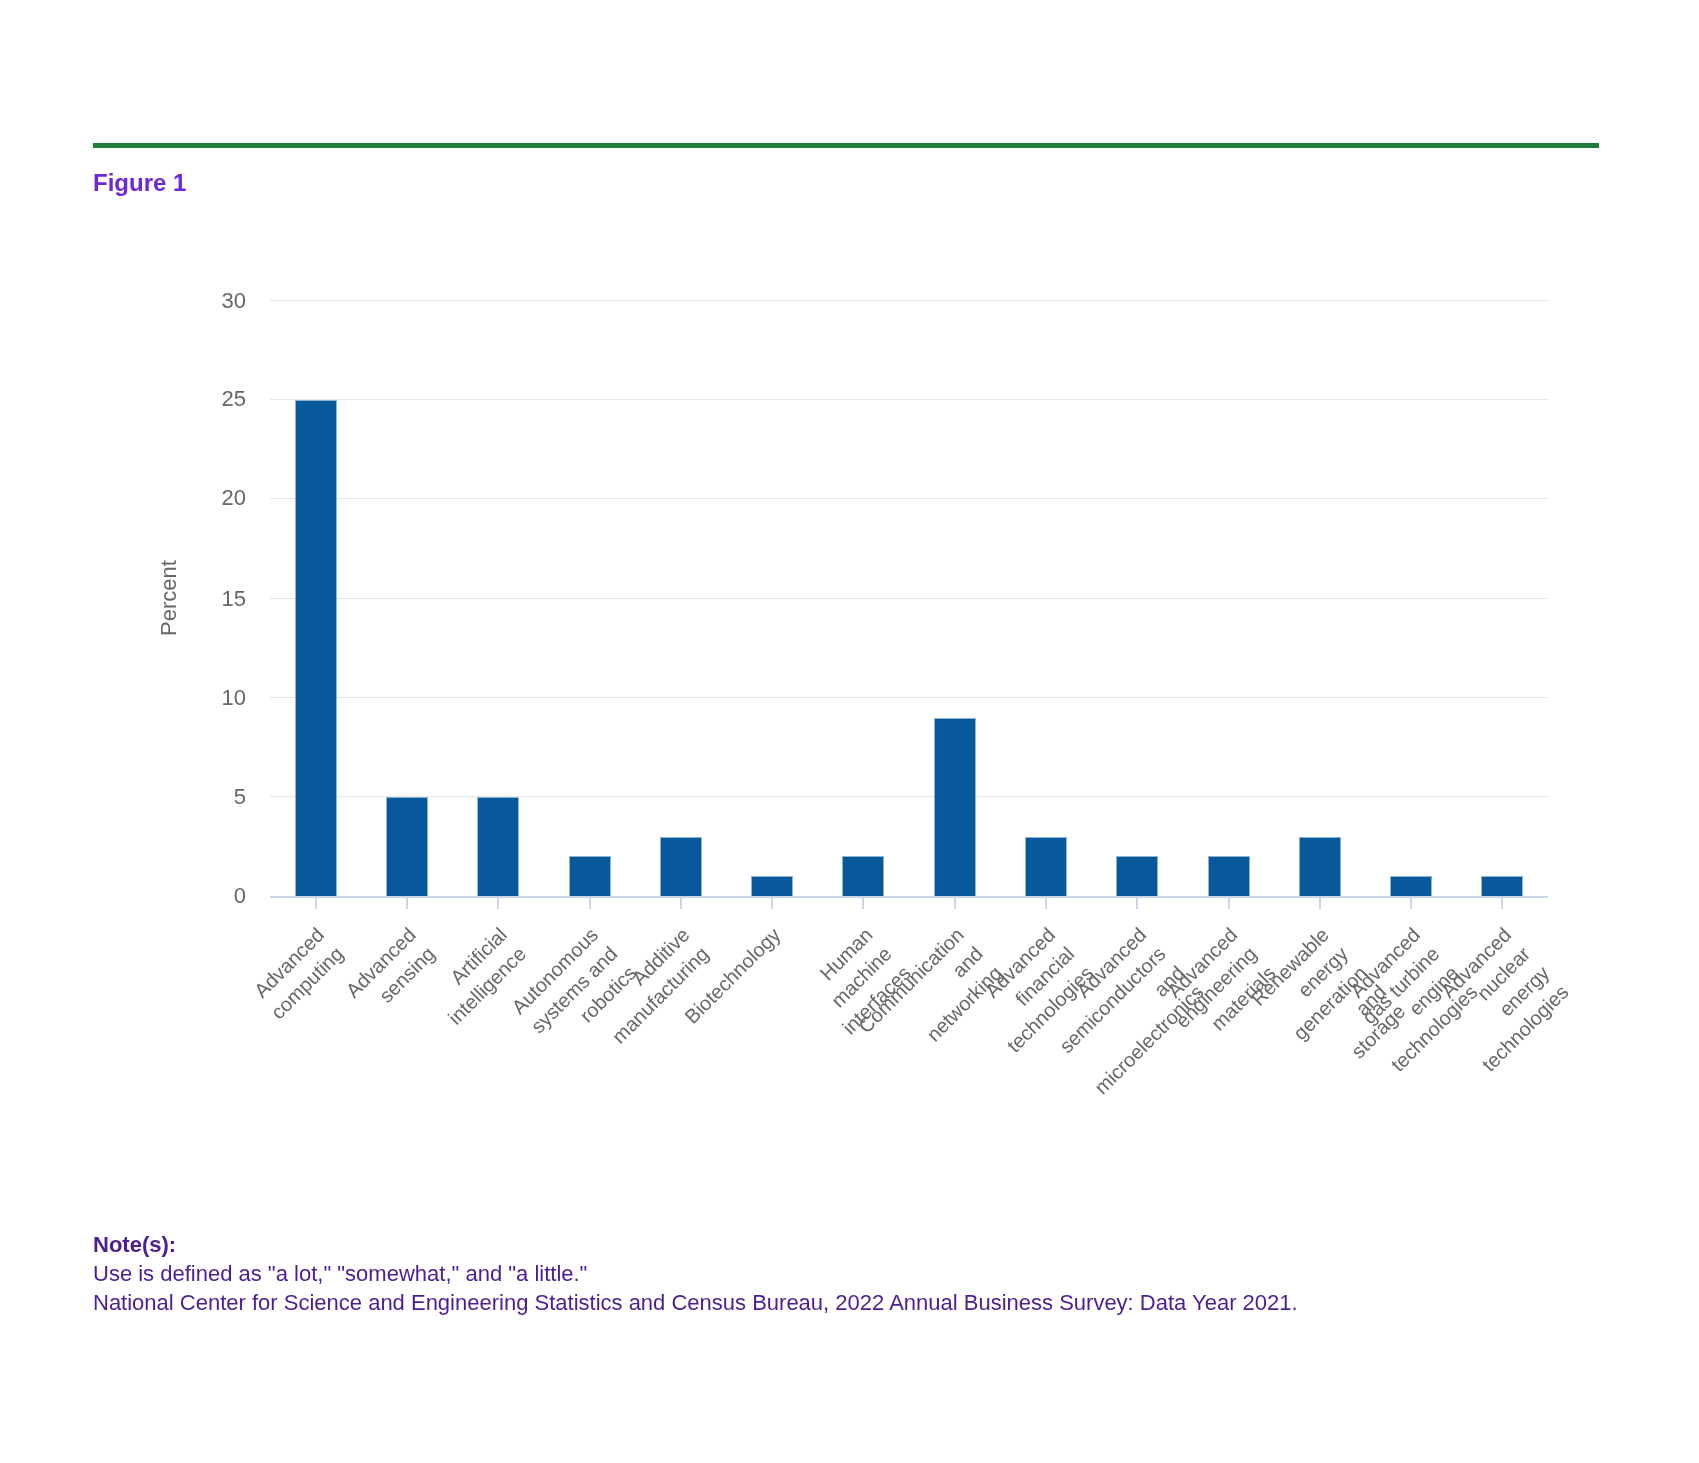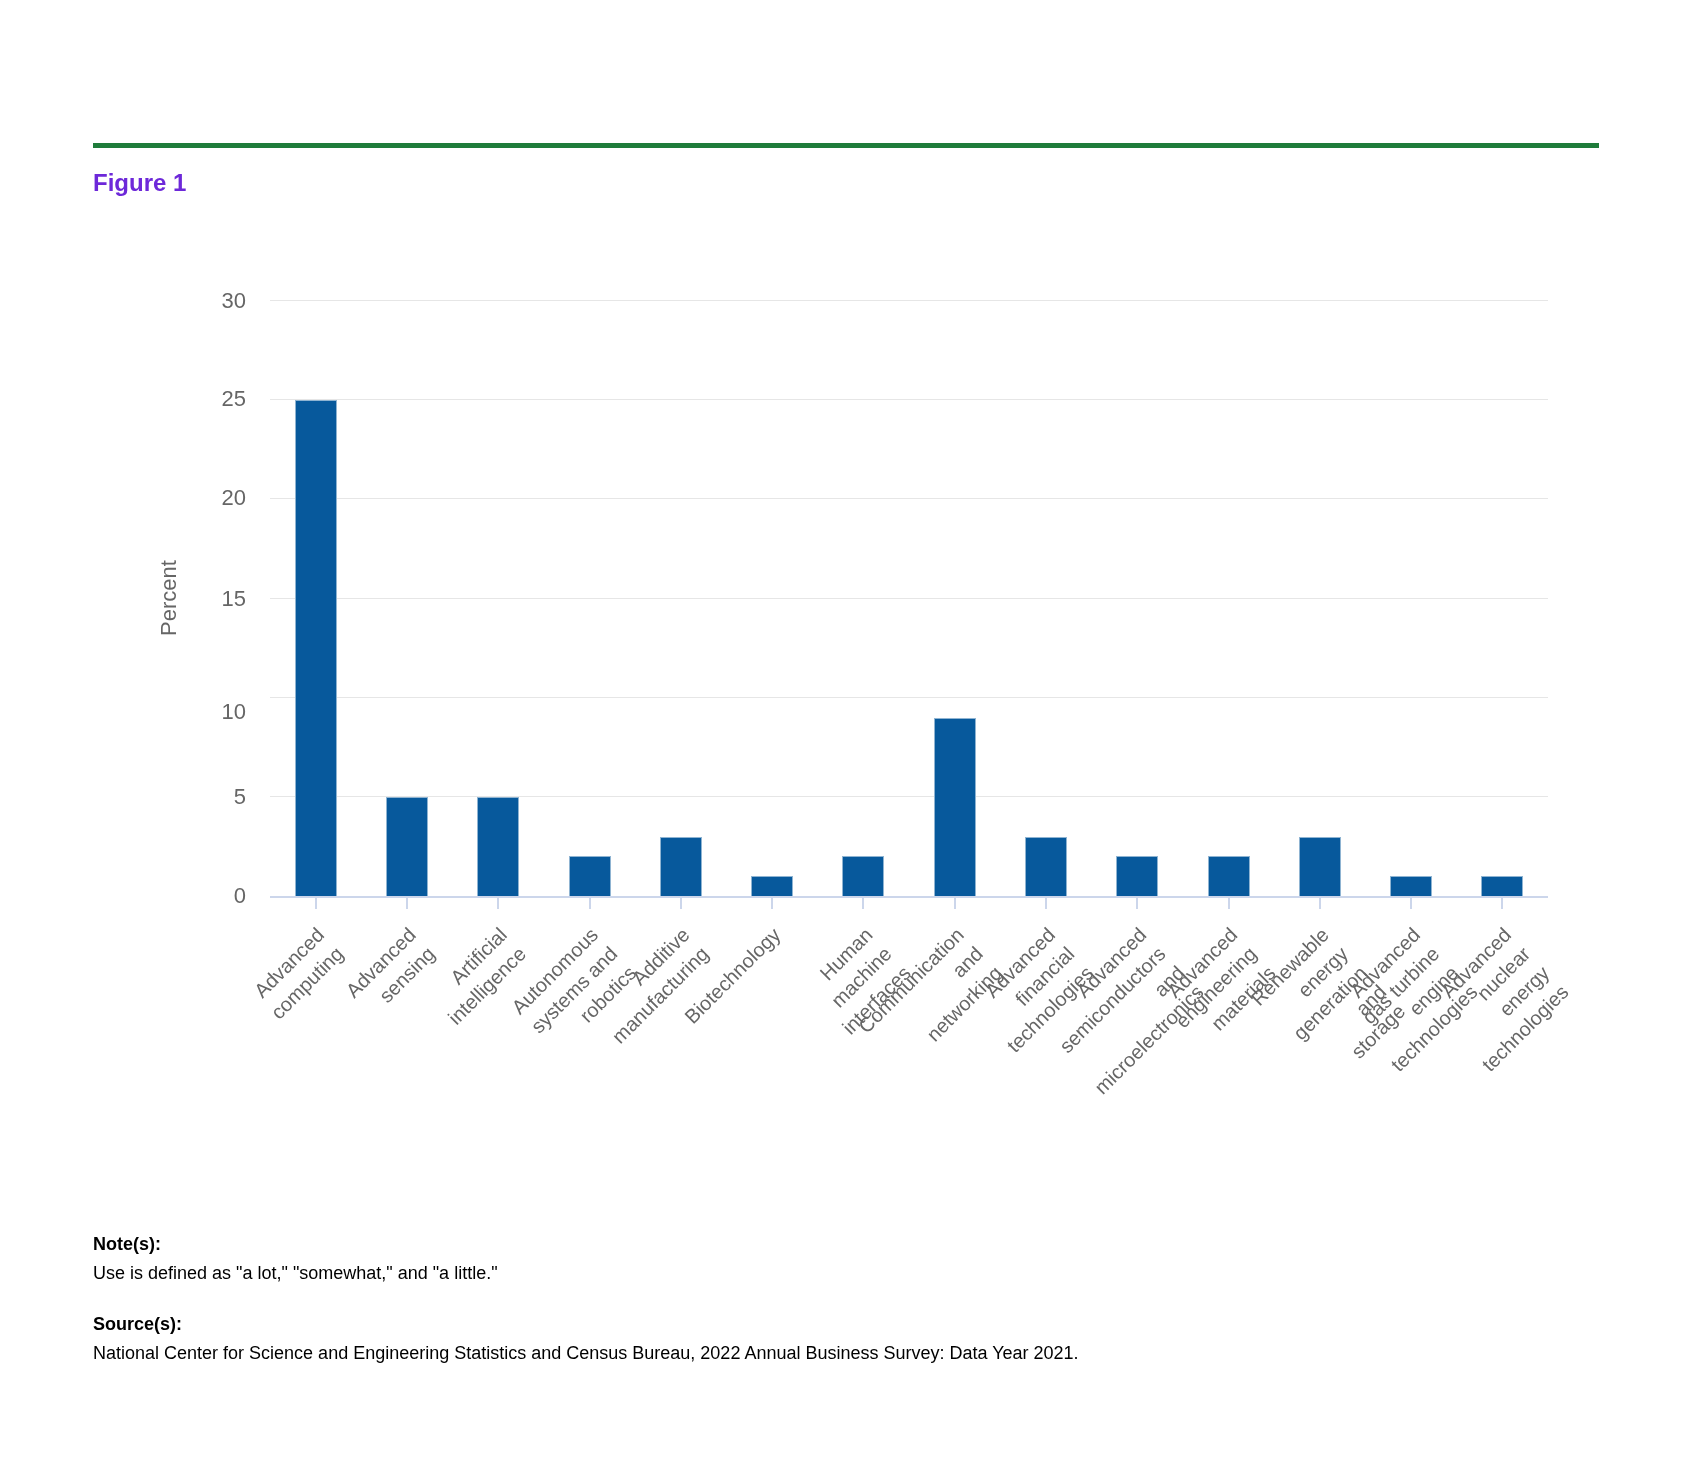--- a/index.html
+++ b/index.html
@@ -25,40 +25,40 @@
   .y-title{position:absolute;left:156px;top:301px;height:595px;width:34px;
            writing-mode:vertical-rl;transform:rotate(180deg);text-align:center;
            font-size:22px;color:#666666;}
 
   #xlabels{position:absolute;left:270px;top:914px;width:1278px;height:280px;}
   .xlab{position:absolute;top:0;width:0;height:0;}
   .xlab span{position:absolute;top:8px;right:4px;transform:rotate(-45deg);transform-origin:top right;
              text-align:right;white-space:pre-line;font-size:20px;line-height:27px;color:#666666;}
 
   
-  .notes{position:absolute;left:93px;top:1230px;font-size:18px;color:#000000;line-height:29px;}
+  .notes{position:absolute;left:93px;top:1230px;font-size:22px;color:#4c1d95;line-height:29px;}
   .notes .bold{font-weight:bold;}
   .notes .src-label{margin-top:22px;}
 </style>
 </head>
 <body>
 
 <div class="page">
 
 
   <div class="green-rule"></div>
 
   <div class="figure-label">Figure 1</div>
 
   <div>
     <div class="y-title">Percent</div>
     <div id="ylabels">
         <div class="ytick" style="top: 582px;">0</div>
         <div class="ytick" style="top: 482.833px;">5</div>
-        <div class="ytick" style="top: 383.667px; margin-top: 14px;">10</div>
+        <div class="ytick" style="top: 383.667px;">10</div>
         <div class="ytick" style="top: 284.5px;">15</div>
         <div class="ytick" style="top: 184px;">20</div>
         <div class="ytick" style="top: 85px;">25</div>
         <div class="ytick" style="top: -13px;">30</div>
       </div>
     <div id="plot">
         <div class="gridline" style="bottom: 16.6667%;"></div>
         <div class="gridline" style="bottom: 33.3333%;"></div>
         <div class="gridline" style="bottom: 50%;"></div>
         <div class="gridline" style="bottom: 66.6667%;"></div>
@@ -143,17 +143,16 @@
         <div class="xlab" style="left: 96.4286%;">
           <span>Advanced nuclear energy
 technologies</span>
         </div>
       </div>
   </div>
 
   <div class="notes">
     <div class="bold">Note(s):</div>
     <div>Use is defined as "a lot," "somewhat," and "a little."</div>
-    <div class="bold src-label">Source(s):</div>
     <div>National Center for Science and Engineering Statistics and Census Bureau, 2022 Annual Business Survey: Data Year 2021.</div>
   </div>
 
 </div>
 
 </body></html>

